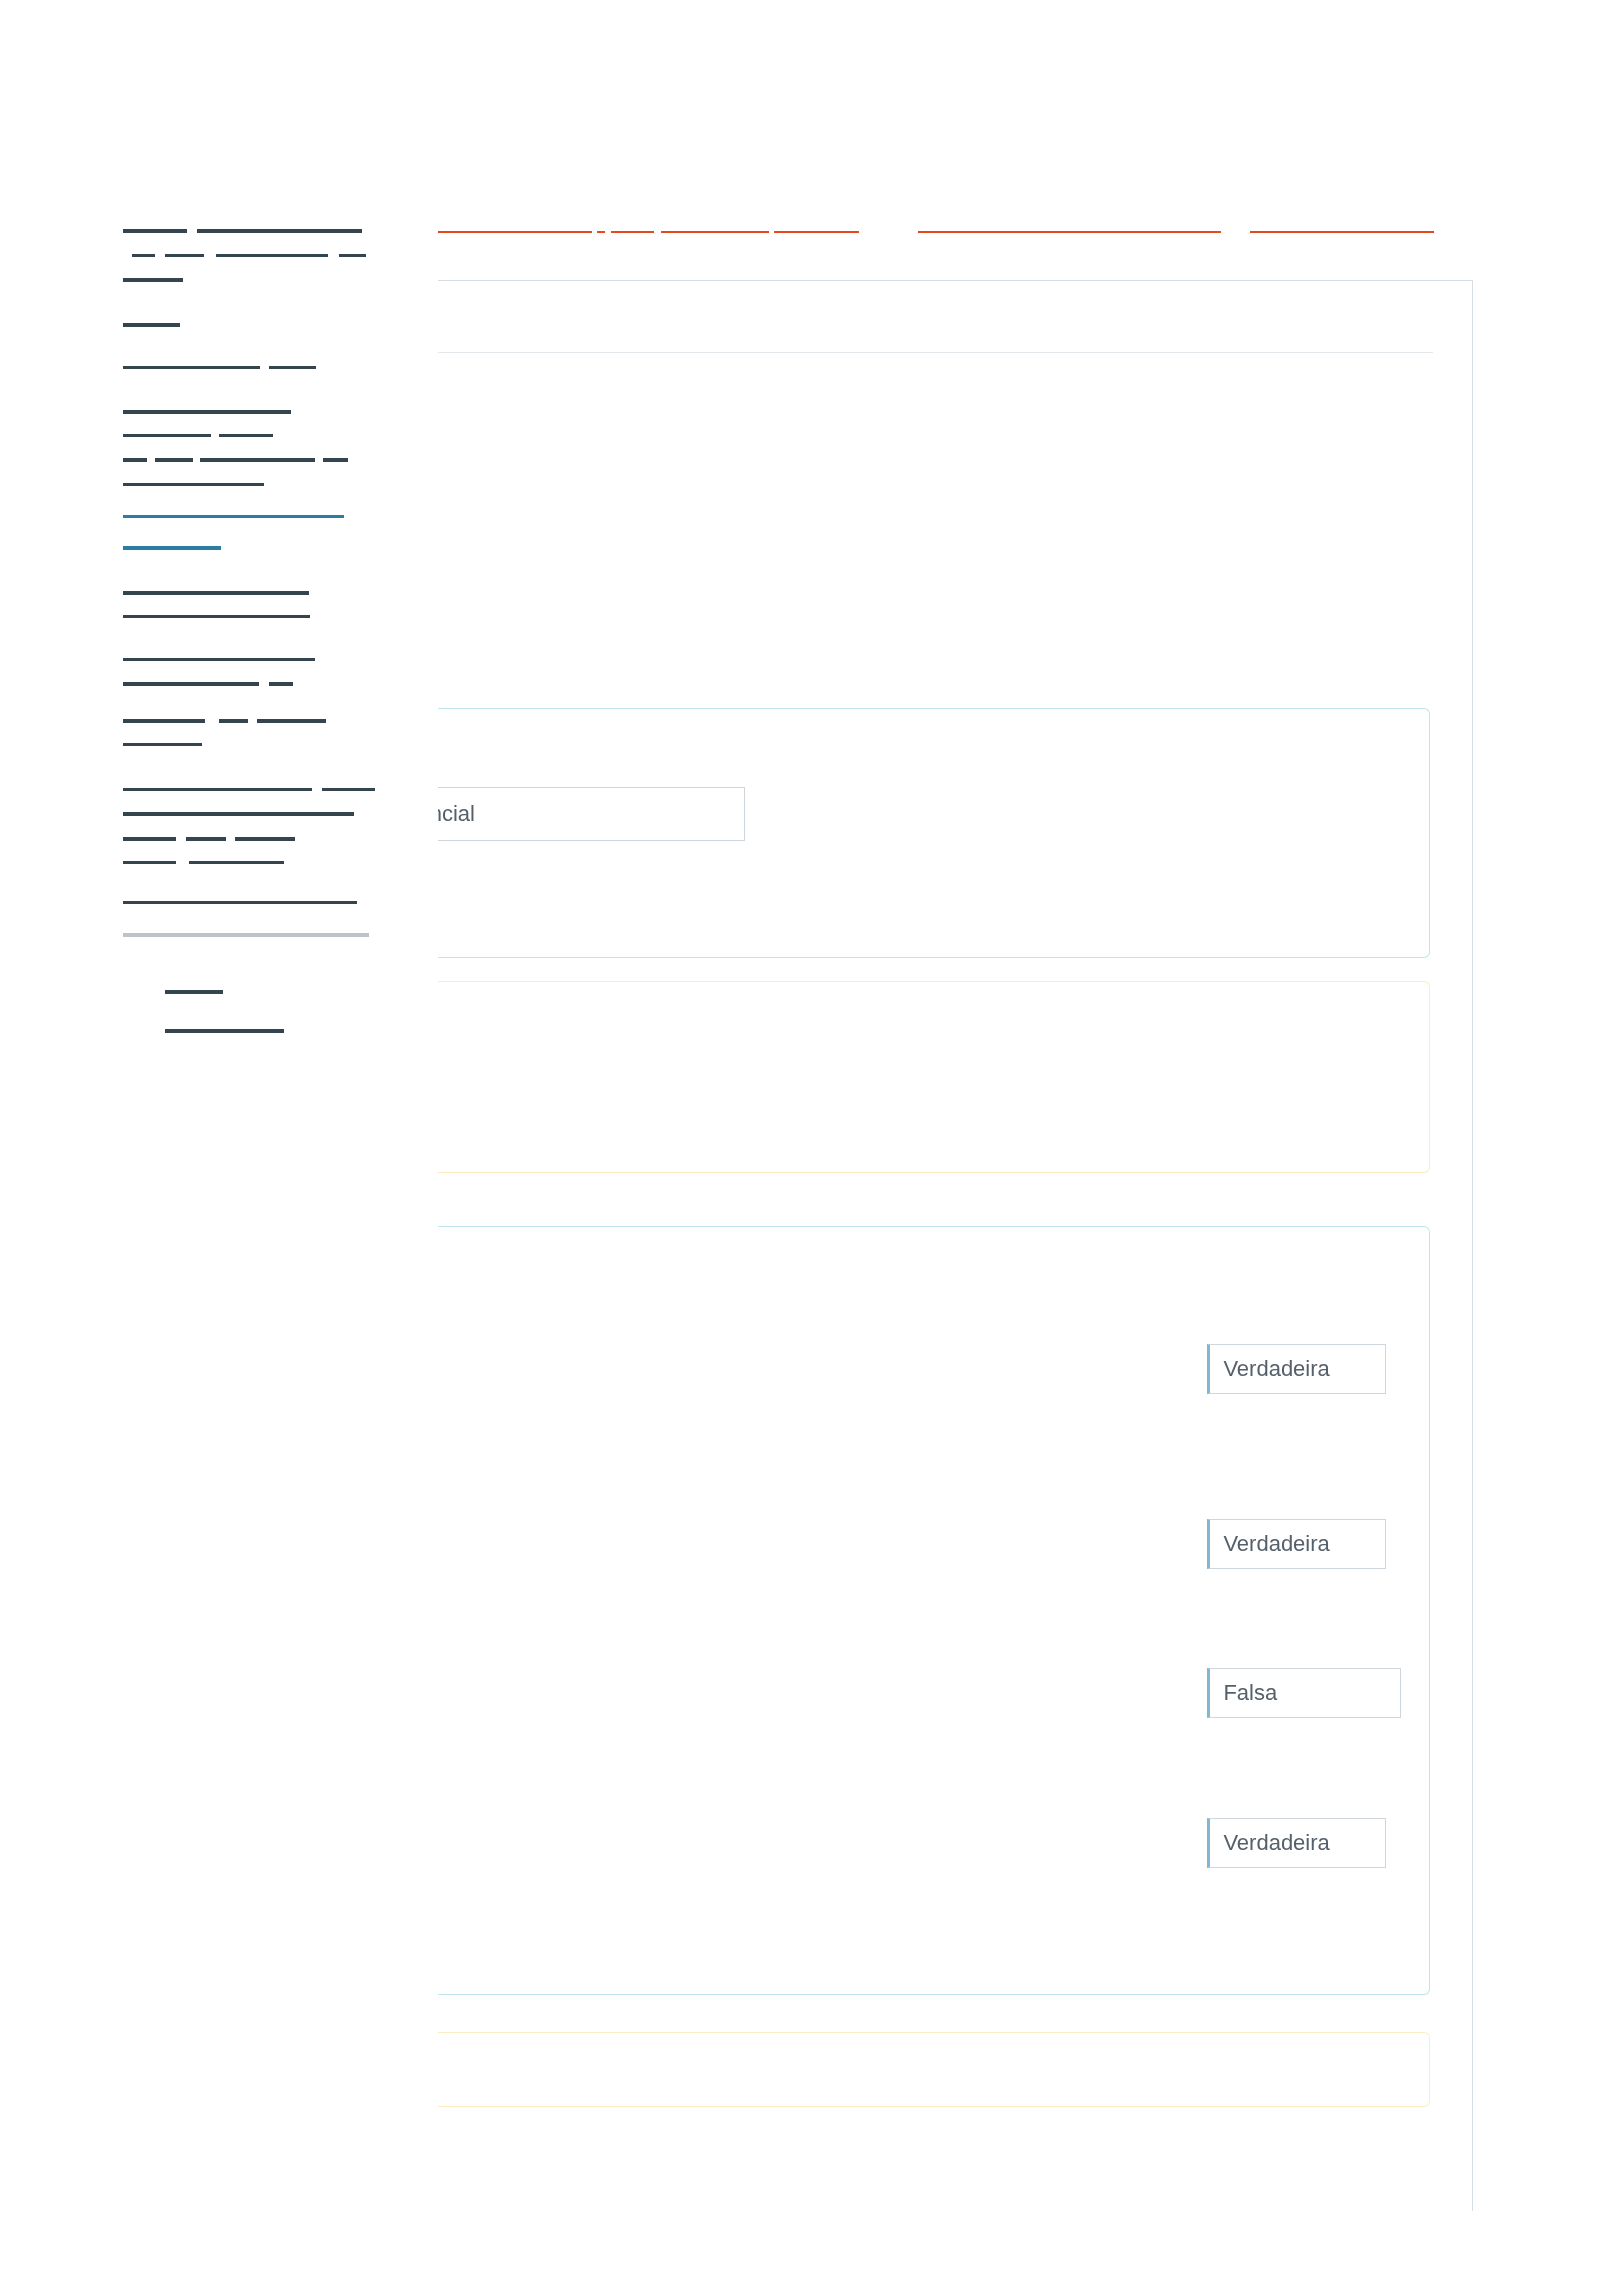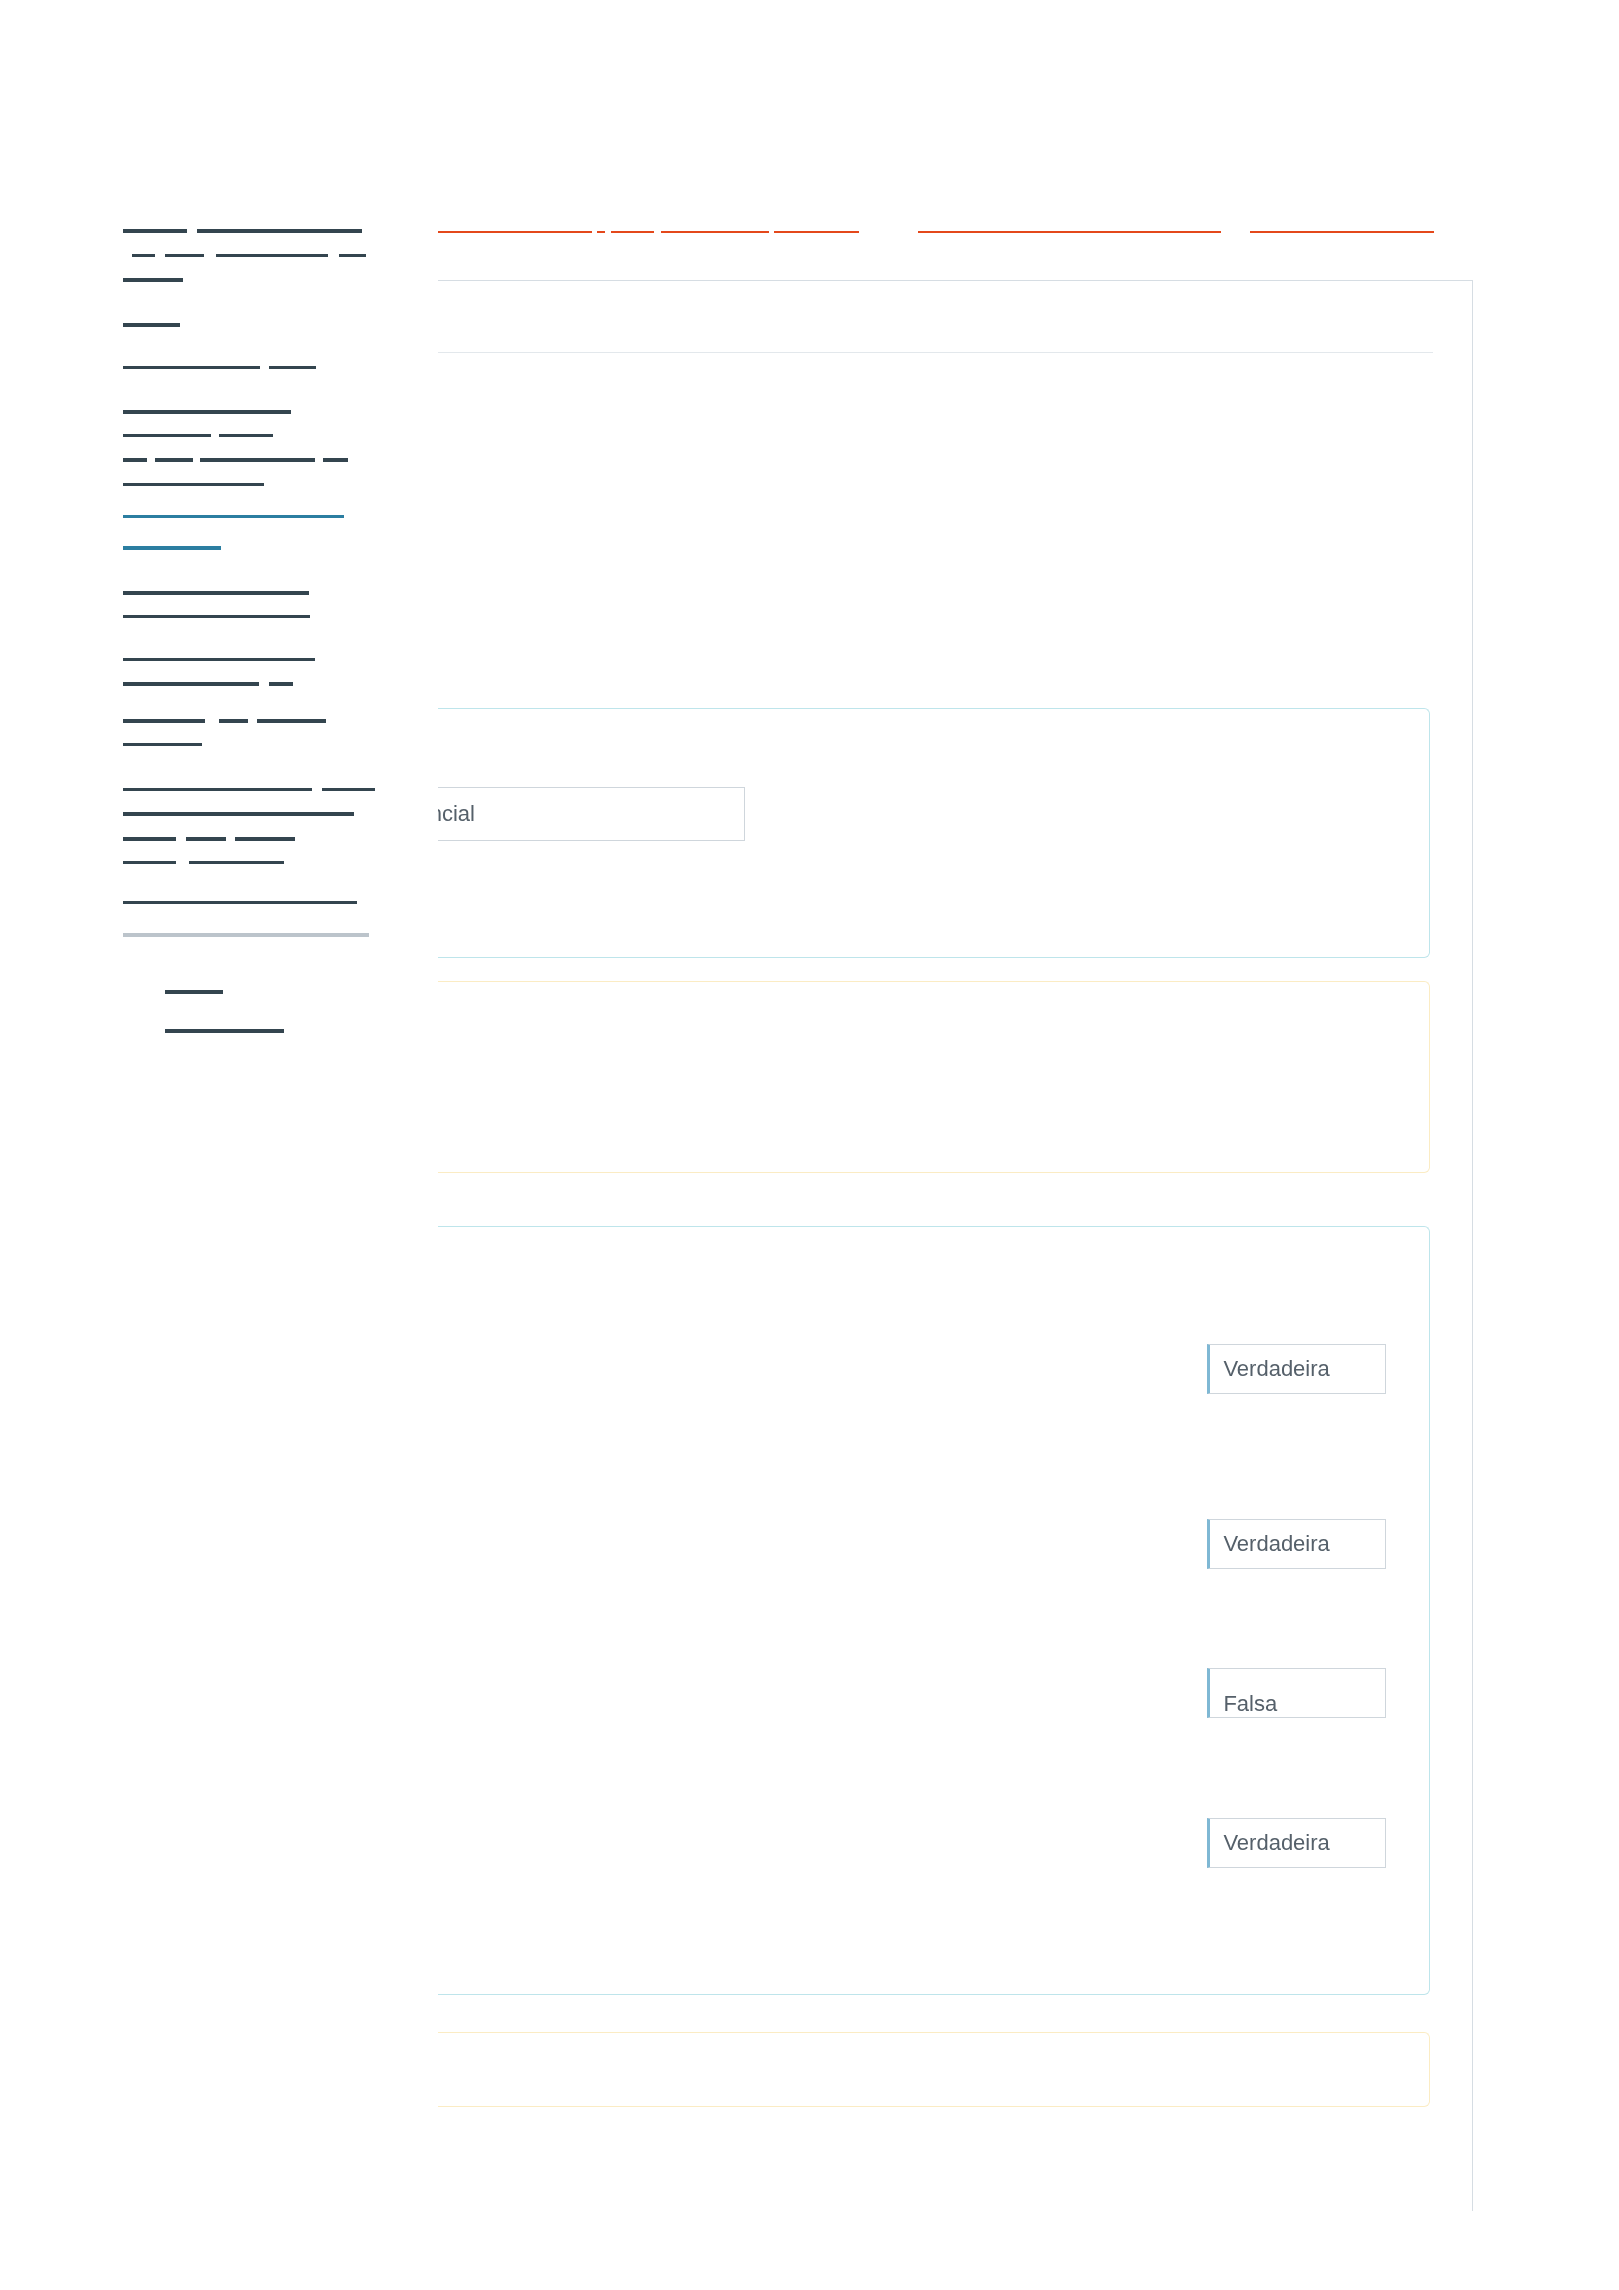--- a/index.html
+++ b/index.html
@@ -237,20 +237,20 @@
     </div>
     <div class="card warn clip-left" style="left: 438px; top: 2032px; width: 992px; height: 75px;">
       <div></div>
     </div>
     <div class="field accent-left" style="left: 1207px; top: 1344px; width: 179px; height: 50px;">
       <span>Verdadeira</span>
     </div>
     <div class="field accent-left" style="left: 1207px; top: 1519px; width: 179px; height: 50px;">
       <span>Verdadeira</span>
     </div>
-    <div class="field accent-left" style="left: 1207px; top: 1668px; width: 179px; height: 50px; align-items: flex-end;">
+    <div class="field accent-left" style="left: 1207px; top: 1668px; width: 194px; height: 50px;">
       <span>Falsa</span>
     </div>
     <div class="field accent-left" style="left: 1207px; top: 1818px; width: 179px; height: 50px;">
       <span>Verdadeira</span>
     </div>
   </div>
 
 
 </body></html>

